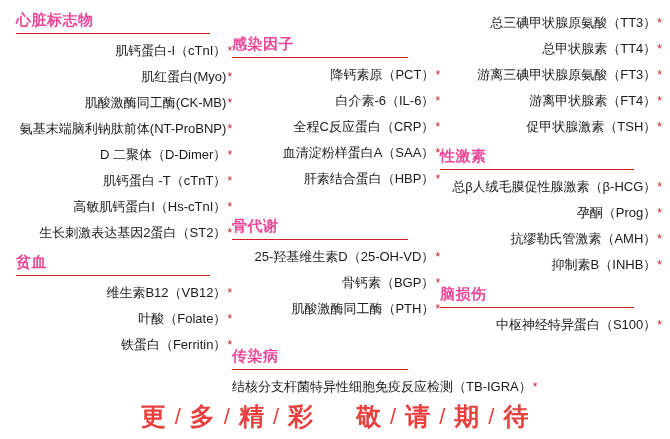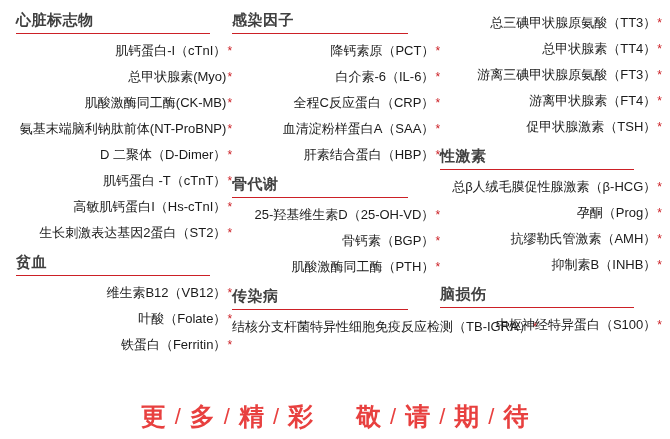--- a/index.html
+++ b/index.html
@@ -31,34 +31,34 @@
     box-sizing: border-box;
   }
   .col-1 { width: 228px; padding-left: 8px; }
   .col-2 { width: 208px; }
   .col-3 { width: 226px; }
 
   .group {
     margin-bottom: 6px;
   }
   .group-title {
-    color: #404040;
+    color: #ec4899;
     font-size: 15px;
     font-weight: bold;
     letter-spacing: 0.5px;
     padding-bottom: 3px;
     margin-bottom: 4px;
     line-height: 20px;
   }
   .group-title.underline {
     border-bottom: 1.5px solid #cc2026;
     display: block;
   }
   .gt-1 { width: 194px; }
-  .gt-2 { width: 176px; }
+  .gt-2 { width: 176px; margin-top: 24px; }
   .gt-3 { width: 194px; }
 
   ul.items {
     list-style: none;
     margin: 0;
     padding: 0;
     text-align: right;
   }
   ul.items li {
     font-size: 13px;
@@ -100,21 +100,21 @@
 <div class="page">
 
   <div class="columns">
 
     <div class="col col-1">
 
       <div class="group">
         <div class="group-title underline gt-1">心脏标志物</div>
         <ul class="items">
           <li><span>肌钙蛋白-I（cTnI）</span><span class="star">*</span></li>
-          <li><span>总甲状腺素(Myo)</span><span class="star">*</span></li>
+          <li><span>肌红蛋白(Myo)</span><span class="star">*</span></li>
           <li><span>肌酸激酶同工酶(CK-MB)</span><span class="star">*</span></li>
           <li><span>氨基末端脑利钠肽前体(NT-ProBNP)</span><span class="star">*</span></li>
           <li><span>D 二聚体（D-Dimer）</span><span class="star">*</span></li>
           <li><span>肌钙蛋白 -T（cTnT）</span><span class="star">*</span></li>
           <li><span>高敏肌钙蛋白I（Hs-cTnI）</span><span class="star">*</span></li>
           <li><span>生长刺激表达基因2蛋白（ST2）</span><span class="star">*</span></li>
         </ul>
       </div>
 
       <div class="group">

